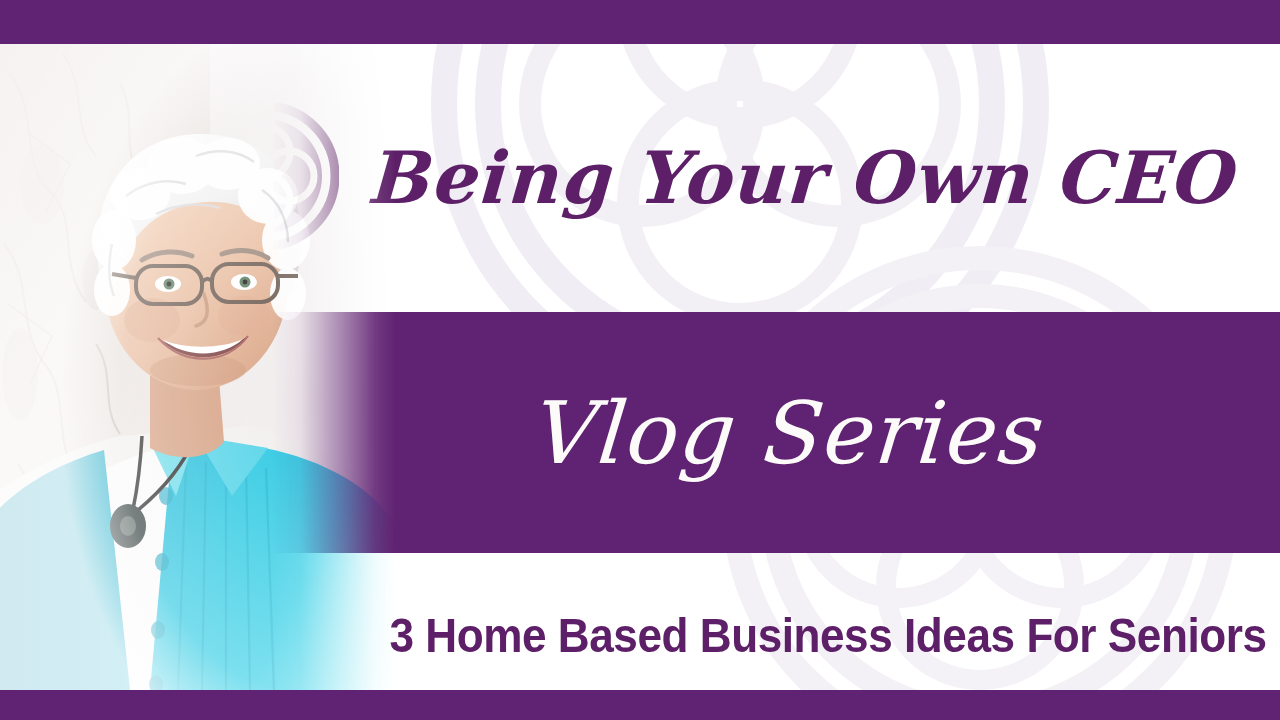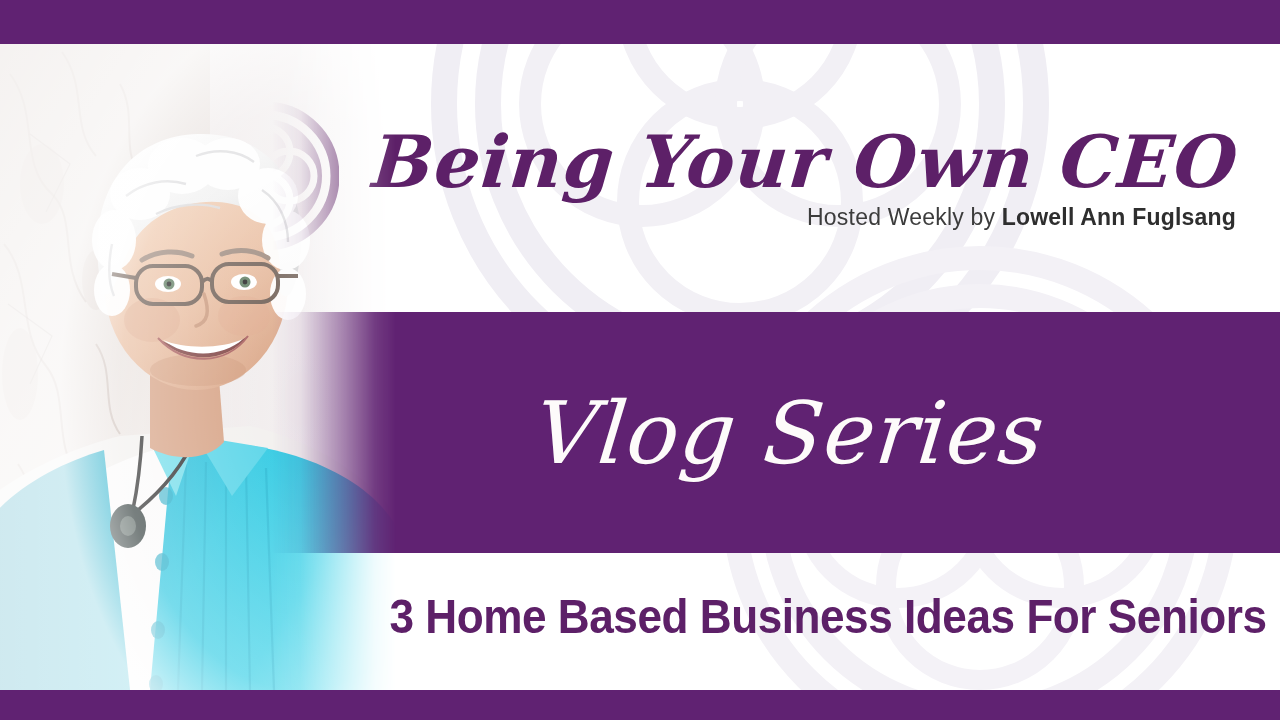--- a/index.html
+++ b/index.html
@@ -126,21 +126,21 @@
     font-size: 23px;
     font-weight: 400;
     letter-spacing: 0.2px;
     white-space: nowrap;
   }
   .wordmark-sub b { font-weight: 700; color: #2e2e2e; }
 
   
   .episode {
     position: absolute;
-    left: 0; top: 504px;            
+    left: 0; top: 523px;            
     width: 1280px; height: 137px;
     z-index: 25;
     display: flex;
     align-items: center;
     justify-content: flex-end;
     padding-right: 14px;
     box-sizing: border-box;
   }
   .episode-title {
     color: #5d2068;
@@ -221,23 +221,20 @@
               <circle cx="74" cy="50" r="25"></circle>
               <circle cx="74" cy="98" r="25"></circle>
               <circle cx="50" cy="74" r="25"></circle>
               <circle cx="98" cy="74" r="25"></circle>
             </g>
           </svg>
         </span>
 
         <div class="wordmark">
           <div class="wordmark-main">Being Your Own CEO</div>
-          <div class="wordmark-sub">
-            <span>Hosted Weekly by </span><b>Lowell Ann Fuglsang</b>
-          </div>
         </div>
 
       </div>
     </div>
 
     <div class="band">
       <div class="band-inner">
         <div class="band-title">Vlog Series</div>
       </div>
     </div>

